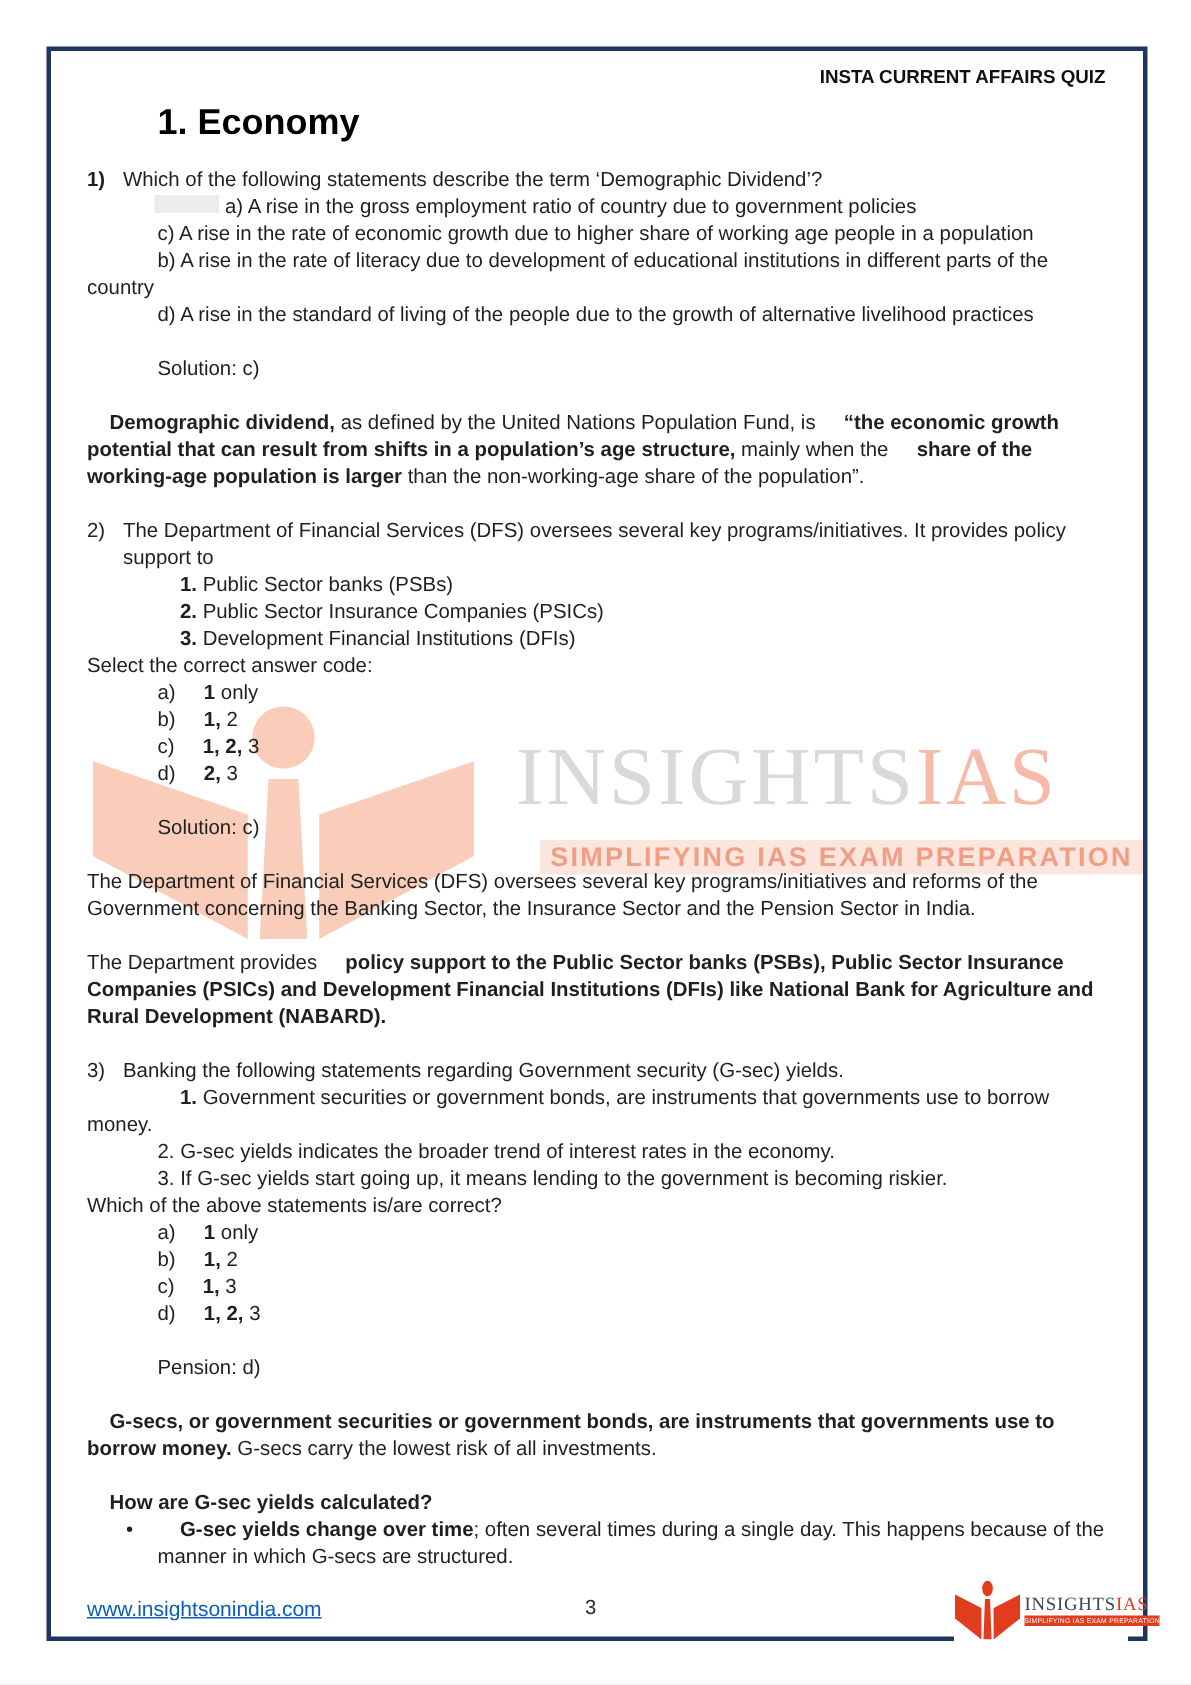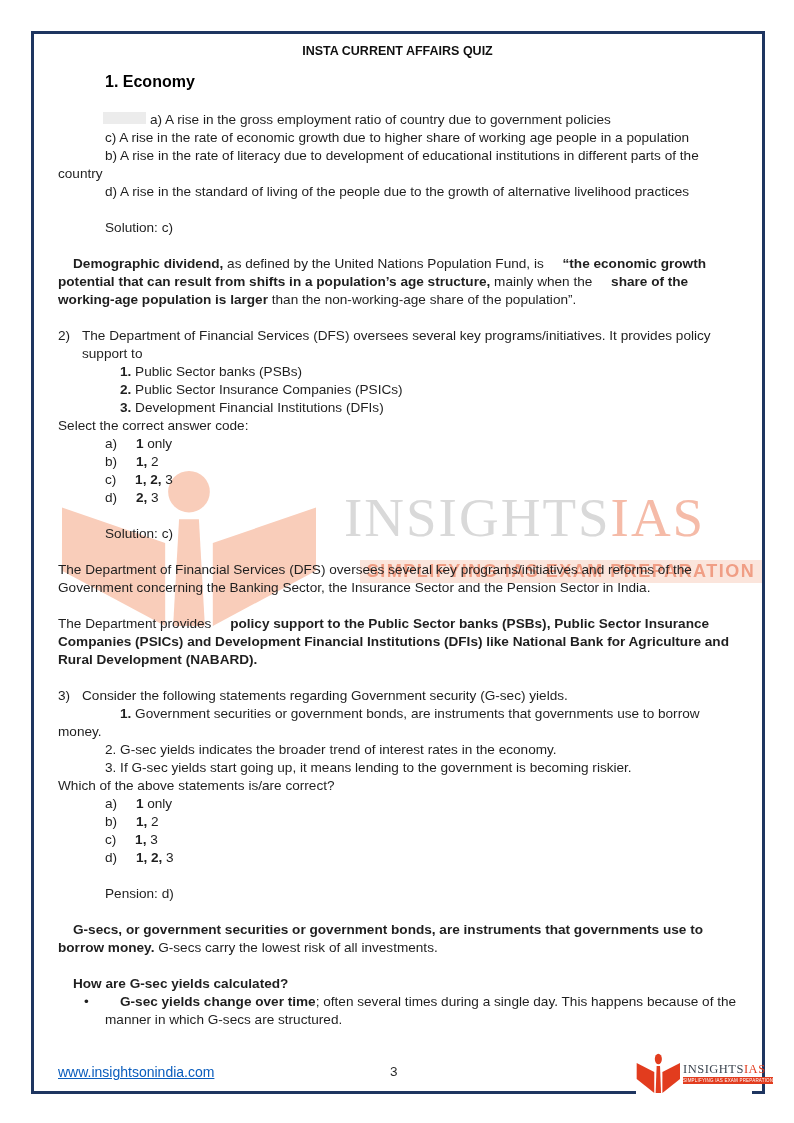--- a/index.html
+++ b/index.html
@@ -27,25 +27,25 @@
     position:absolute;left:304px;top:94px;width:402px;height:23px;
     background:#fbe5dc;color:#f09e85;font-weight:bold;font-size:18px;
     line-height:23px;text-align:center;letter-spacing:1.5px;white-space:nowrap;
   }
   
   .content{
     position:absolute;left:58px;top:44px;width:680px;z-index:1;
     font-size:13.6px;line-height:18px;
   }
   .page-header{
-    text-align:center;font-weight:bold;font-size:12.5px;line-height:15px;
+    text-align:right;font-weight:bold;font-size:12.5px;line-height:15px;
     color:#101010;padding-right:1px;
   }
   .doc-title{
-    margin:10px 0 16px 47px;font-size:16px;line-height:26px;
+    margin:10px 0 16px 47px;font-size:24px;line-height:26px;
     font-weight:600;color:#000;
   }
   .para{margin:0;}
   .g1{margin-top:18px;}
   .s-q{padding-left:24px;text-indent:-24px;}
   .qnum{display:inline-block;width:24px;text-indent:0;}
   .qnum.nb{font-weight:bold;}
   .s-ind{text-indent:47px;}
   .s-hlind{text-indent:0;padding-left:45px;}
   .s-flat{}
@@ -101,39 +101,40 @@
       </svg>
     </div>
     <div class="wm-brand"><span class="gray">INSIGHTS</span><span class="salmon">IAS</span></div>
     <div class="wm-banner">SIMPLIFYING IAS EXAM PREPARATION</div>
   </div>
 
   <div class="content">
     <div class="page-header">INSTA CURRENT AFFAIRS QUIZ</div>
     <h1 class="doc-title">1. Economy</h1>
     <div class="doc-body">
+        <p class="para s-q"><span class="qnum nb">1)</span><span>Which of the following statements describe the term ‘Demographic Dividend’?</span></p>
         <p class="para s-hlind"><span class="hl-lead"></span><span>a) A rise in the gross employment ratio of country due to government policies</span></p>
         <p class="para s-ind"><span>c) A rise in the rate of economic growth due to higher share of working age people in a population</span></p>
         <p class="para s-ind"><span>b) A rise in the rate of literacy due to development of educational institutions in different parts of the country</span></p>
         <p class="para s-ind"><span>d) A rise in the standard of living of the people due to the growth of alternative livelihood practices</span></p>
         <p class="para s-ind g1"><span>Solution: c)</span></p>
         <p class="para s-flat g1"><span class="b">Demographic dividend,</span><span> as defined by the United Nations Population Fund, is </span><span class="b">“the economic growth potential that can result from shifts in a population’s age structure,</span><span> mainly when the </span><span class="b">share of the working-age population is larger</span><span> than the non-working-age share of the population”.</span></p>
         <p class="para s-q g1"><span class="qnum">2)</span><span>The Department of Financial Services (DFS) oversees several key programs/initiatives. It provides policy support to</span></p>
         <p class="para s-ind"><span class="b">1.</span><span> Public Sector banks (PSBs)</span></p>
         <p class="para s-ind"><span class="b">2.</span><span> Public Sector Insurance Companies (PSICs)</span></p>
         <p class="para s-ind"><span class="b">3.</span><span> Development Financial Institutions (DFIs)</span></p>
         <p class="para s-flat"><span>Select the correct answer code:</span></p>
         <p class="para s-ind"><span>a) </span><span class="b">1</span><span> only</span></p>
         <p class="para s-ind"><span>b) </span><span class="b">1,</span><span> 2</span></p>
         <p class="para s-ind"><span>c) </span><span class="b">1, 2,</span><span> 3</span></p>
         <p class="para s-ind"><span>d) </span><span class="b">2,</span><span> 3</span></p>
         <p class="para s-ind g1"><span>Solution: c)</span></p>
         <p class="para s-flat g1"><span>The Department of Financial Services (DFS) oversees several key programs/initiatives and reforms of the Government concerning the Banking Sector, the Insurance Sector and the Pension Sector in India.</span></p>
         <p class="para s-flat g1"><span>The Department provides </span><span class="b">policy support to the Public Sector banks (PSBs), Public Sector Insurance Companies (PSICs) and Development Financial Institutions (DFIs) like National Bank for Agriculture and Rural Development (NABARD).</span></p>
-        <p class="para s-q g1"><span class="qnum">3)</span><span>Consider the following statements regarding Government security (G-sec) yields.</span></p>
+        <p class="para s-q g1"><span class="qnum">3)</span><span>Banking the following statements regarding Government security (G-sec) yields.</span></p>
         <p class="para s-ind"><span class="b">1.</span><span> Government securities or government bonds, are instruments that governments use to borrow money.</span></p>
         <p class="para s-ind"><span>2. G-sec yields indicates the broader trend of interest rates in the economy.</span></p>
         <p class="para s-ind"><span>3. If G-sec yields start going up, it means lending to the government is becoming riskier.</span></p>
         <p class="para s-flat"><span>Which of the above statements is/are correct?</span></p>
         <p class="para s-ind"><span>a) </span><span class="b">1</span><span> only</span></p>
         <p class="para s-ind"><span>b) </span><span class="b">1,</span><span> 2</span></p>
         <p class="para s-ind"><span>c) </span><span class="b">1,</span><span> 3</span></p>
         <p class="para s-ind"><span>d) </span><span class="b">1, 2,</span><span> 3</span></p>
         <p class="para s-ind g1"><span>Pension: d)</span></p>
         <p class="para s-flat g1"><span class="b">G-secs, or government securities or government bonds, are instruments that governments use to borrow money.</span><span> G-secs carry the lowest risk of all investments.</span></p>

